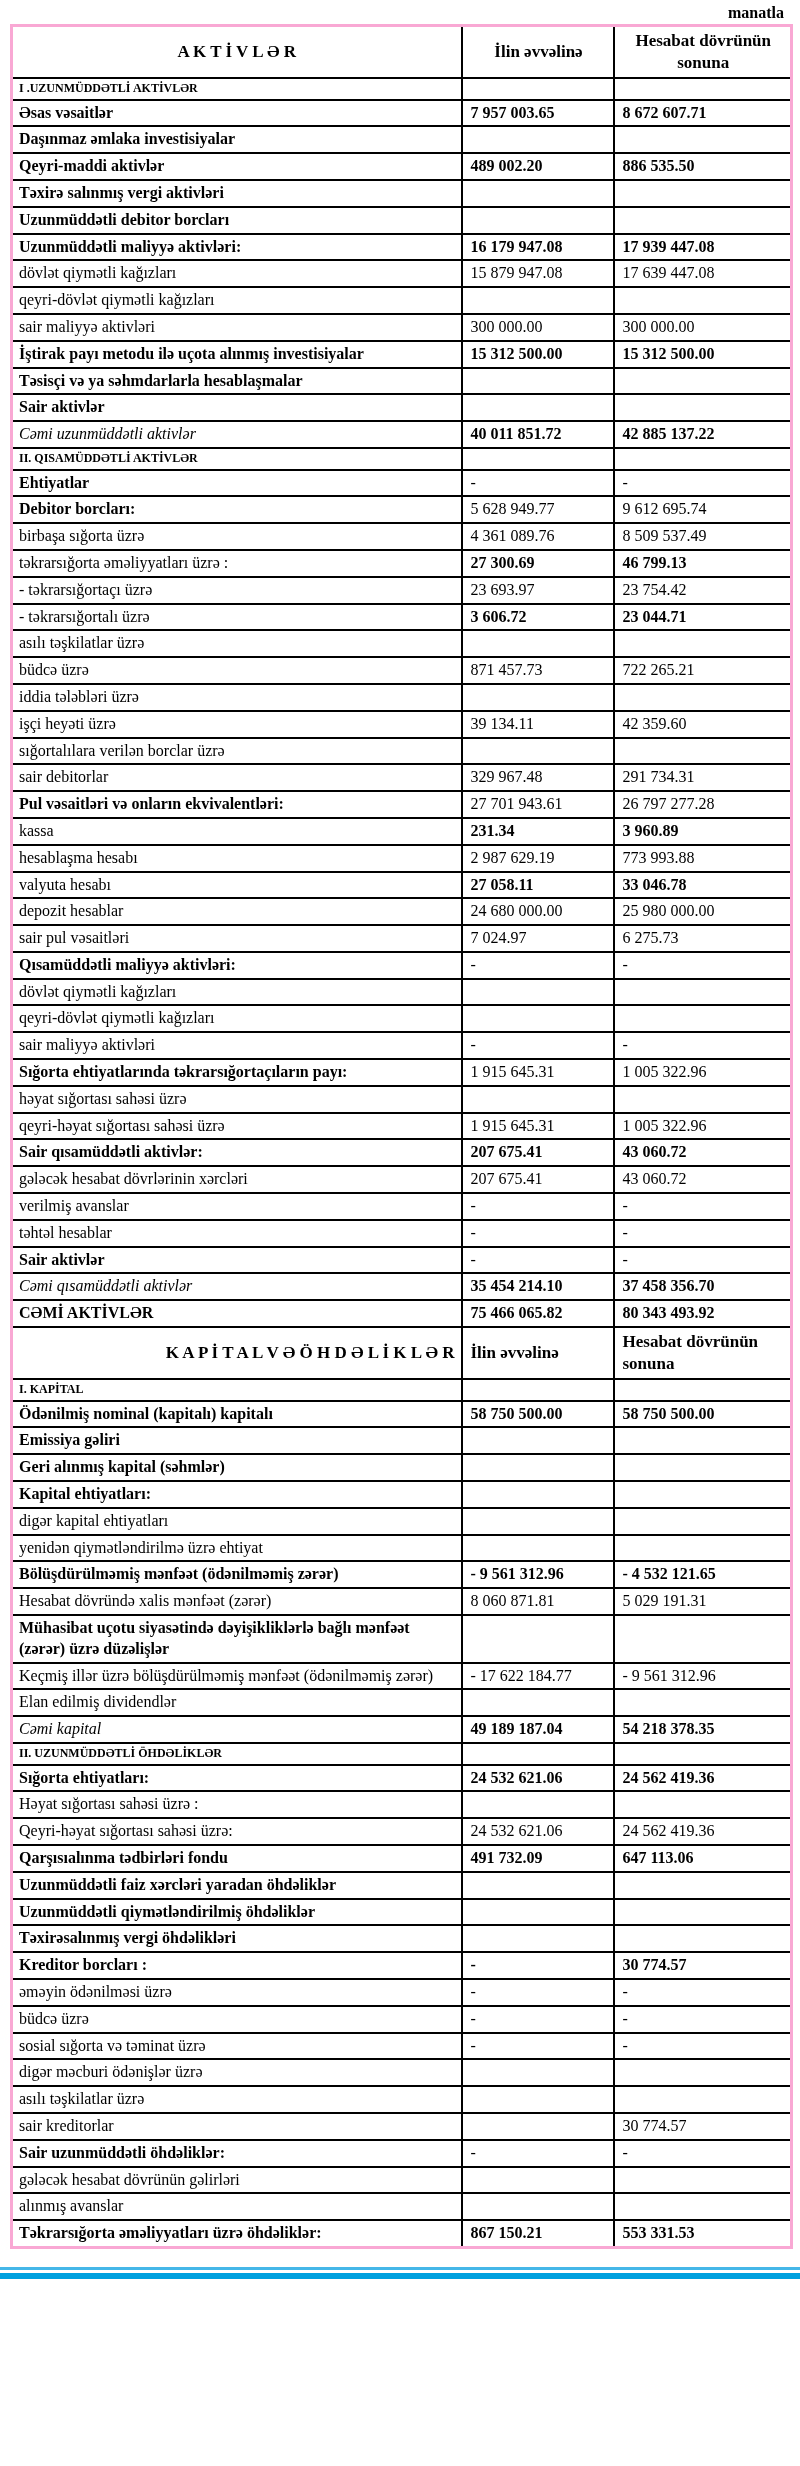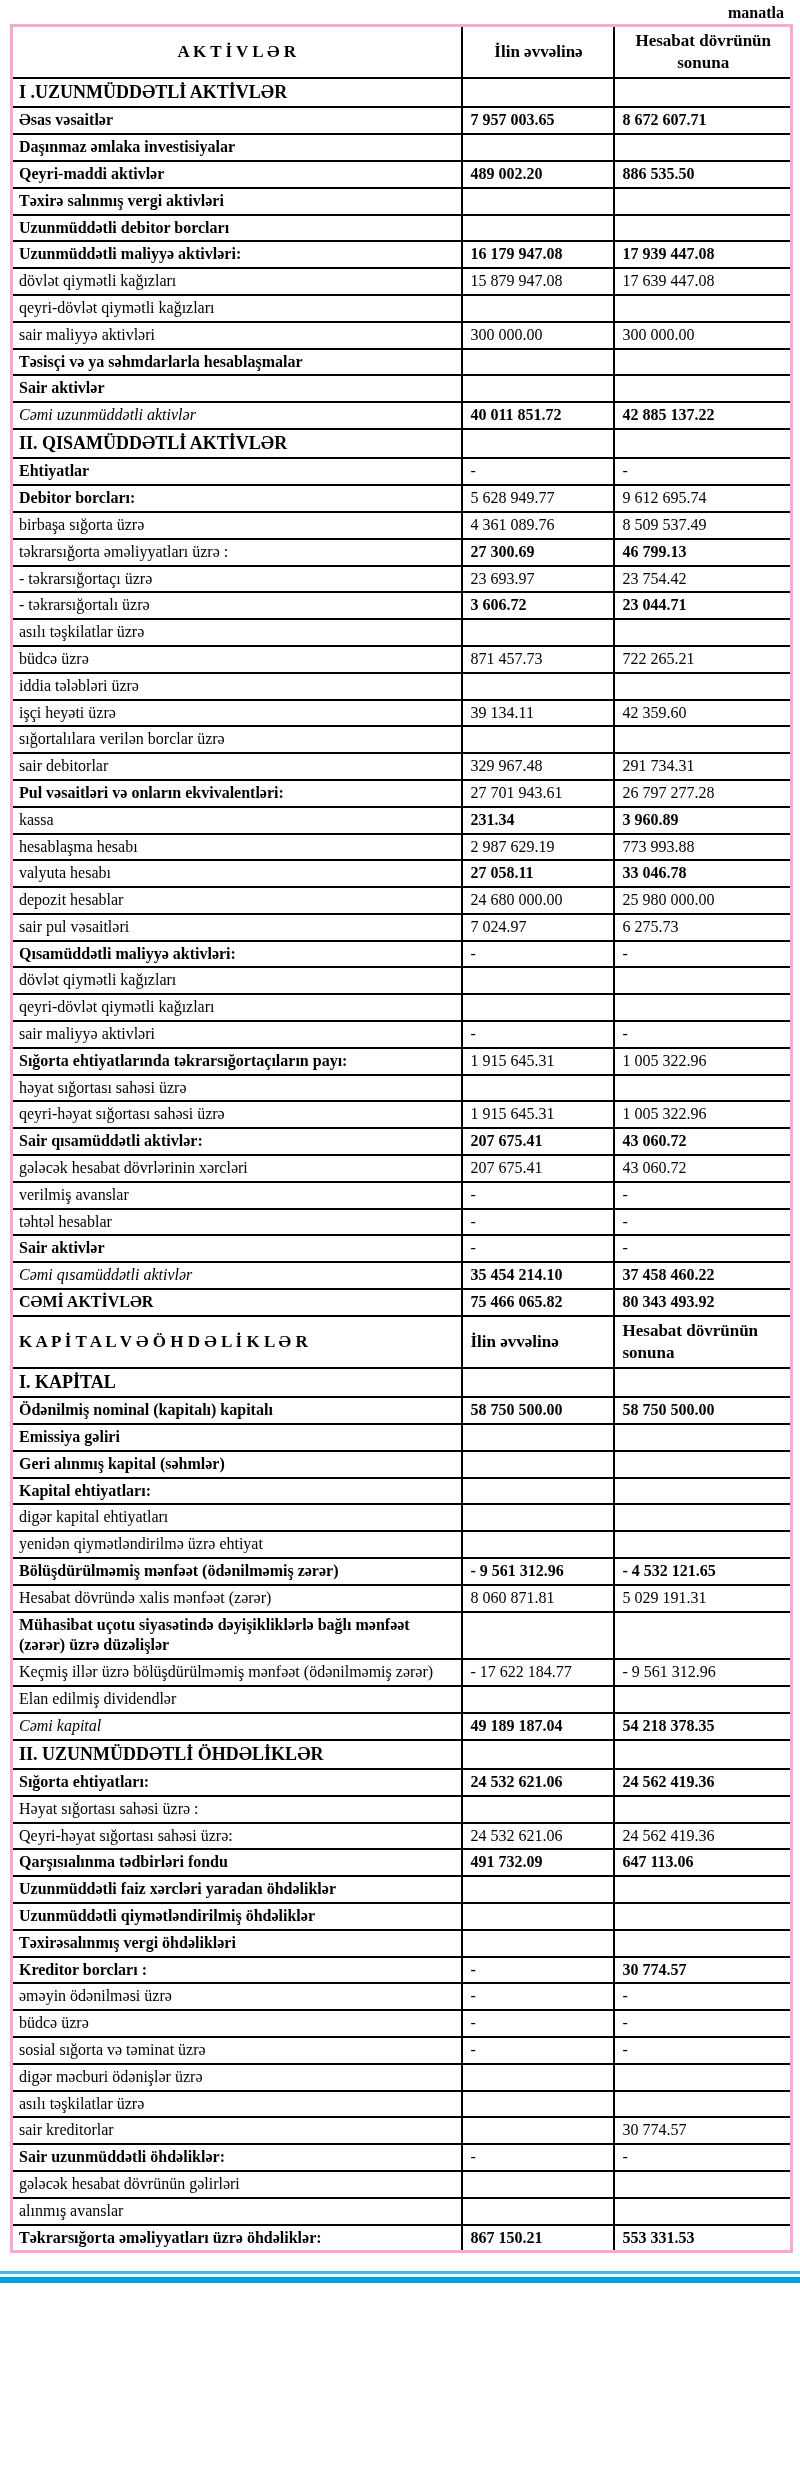--- a/index.html
+++ b/index.html
@@ -48,26 +48,26 @@
     text-align: center;
     height: 46px;
     font-size: 17px;
   }
   
   tr.st-h2 td {
     font-weight: bold;
     height: 46px;
     font-size: 17px;
   }
-  tr.st-h2 td.lbl { text-align: left; }
+  tr.st-h2 td.lbl { text-align: right; }
   tr.st-h2 td.val { text-align: left; }
   
   tr.st-s td.lbl {
     font-weight: bold;
-    font-size: 18px;
+    font-size: 12px;
   }
   
   tr.st-b td.lbl { font-weight: bold; }
   
   tr.st-bi td.lbl { font-weight: normal; font-style: italic; }
   
   tr.bv td.val { font-weight: bold; }
   
   .footer-rule {
     margin-top: 18px;
@@ -139,20 +139,25 @@
         <tr class="st-r">
           <td class="lbl">qeyri-dövlət qiymətli kağızları</td>
           <td class="val"></td>
           <td class="val"></td>
         </tr>
         <tr class="st-r">
           <td class="lbl">sair maliyyə aktivləri</td>
           <td class="val">300 000.00</td>
           <td class="val">300 000.00</td>
         </tr>
+        <tr class="st-b bv">
+          <td class="lbl">İştirak payı metodu ilə uçota alınmış investisiyalar</td>
+          <td class="val">15 312 500.00</td>
+          <td class="val">15 312 500.00</td>
+        </tr>
         <tr class="st-b">
           <td class="lbl">Təsisçi və ya səhmdarlarla hesablaşmalar</td>
           <td class="val"></td>
           <td class="val"></td>
         </tr>
         <tr class="st-b">
           <td class="lbl">Sair aktivlər</td>
           <td class="val"></td>
           <td class="val"></td>
         </tr>
@@ -312,21 +317,21 @@
           <td class="val">-</td>
         </tr>
         <tr class="st-b">
           <td class="lbl">Sair aktivlər</td>
           <td class="val">-</td>
           <td class="val">-</td>
         </tr>
         <tr class="st-bi bv">
           <td class="lbl">Cəmi qısamüddətli aktivlər</td>
           <td class="val">35 454 214.10</td>
-          <td class="val">37 458 460.22</td>
+          <td class="val">37 458 356.70</td>
         </tr>
         <tr class="st-b bv">
           <td class="lbl">CƏMİ AKTİVLƏR</td>
           <td class="val">75 466 065.82</td>
           <td class="val">80 343 493.92</td>
         </tr>
         <tr class="st-h2">
           <td class="lbl">K A P İ T A L V Ə Ö H D Ə L İ K L Ə R</td>
           <td class="val">İlin əvvəlinə</td>
           <td class="val">Hesabat dövrünün sonuna</td>

